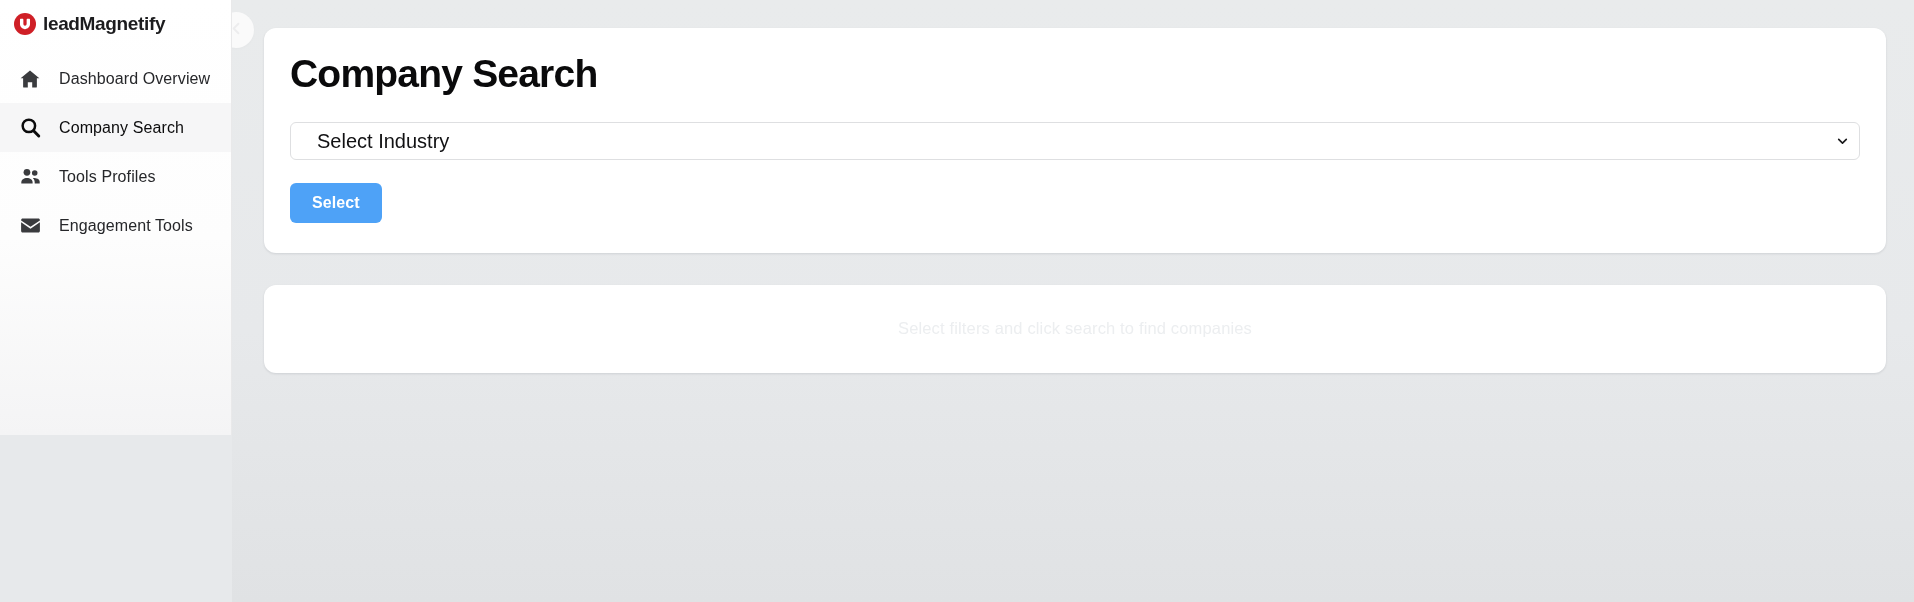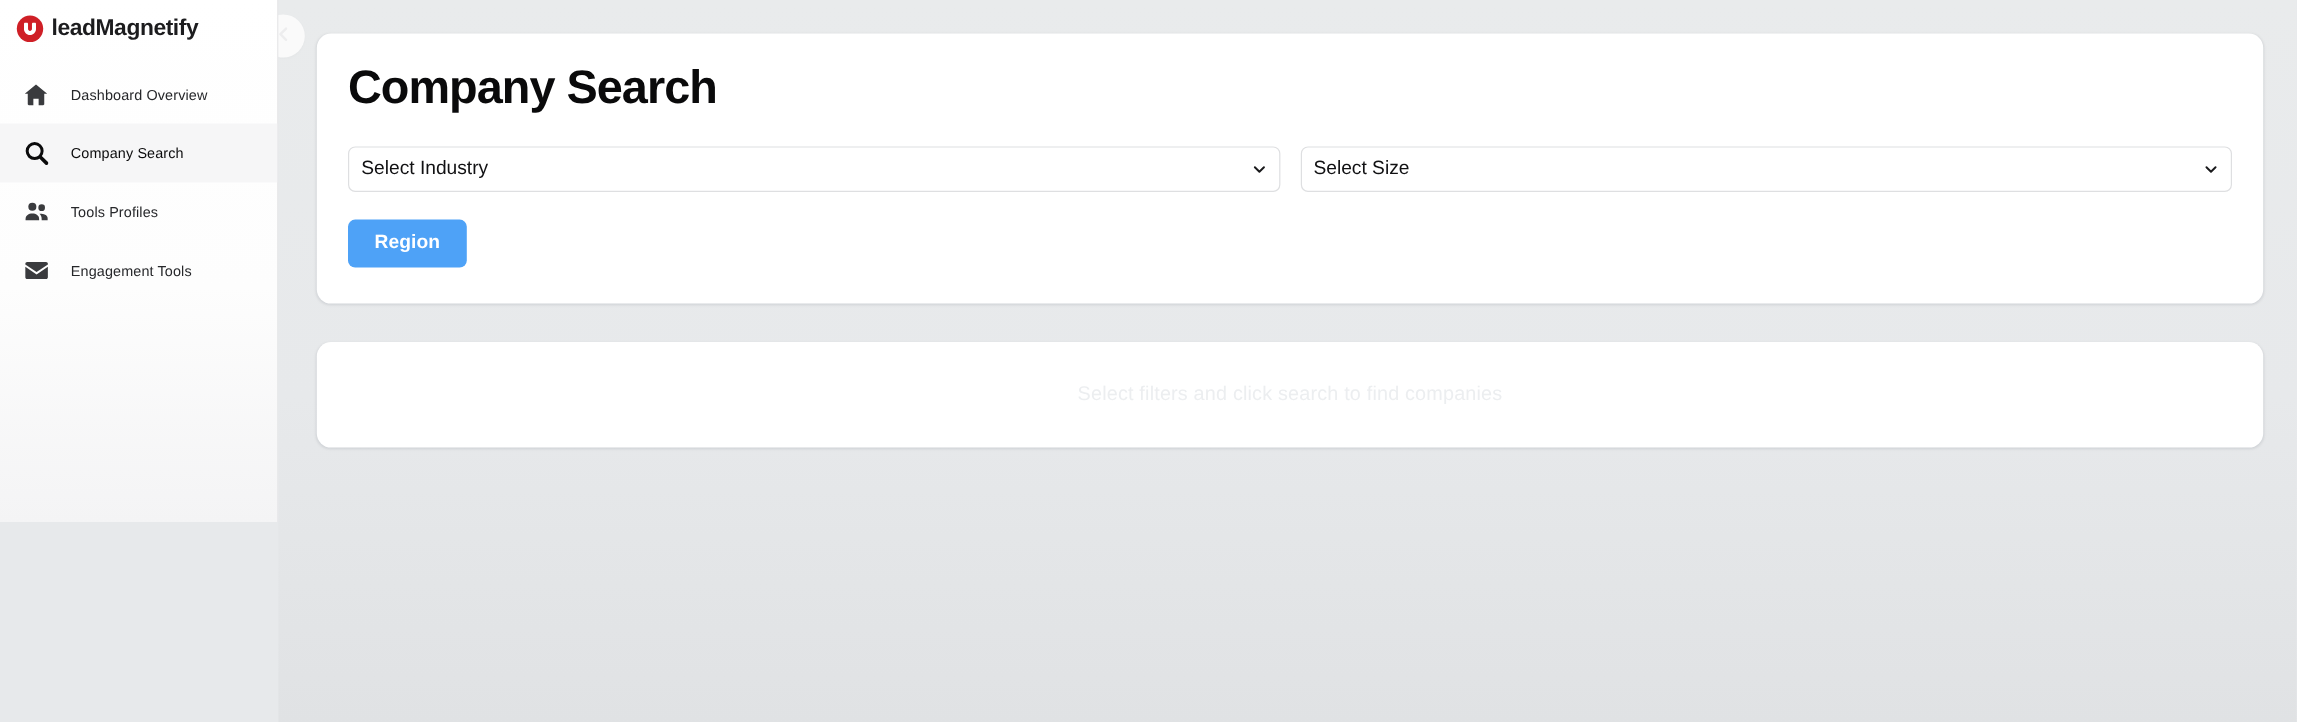--- a/index.html
+++ b/index.html
@@ -69,21 +69,21 @@
   }
   .nav-item .nav-icon {
     width: 26px; height: 26px;
     flex: 0 0 26px;
     display: flex;
     align-items: center;
     justify-content: center;
     color: #3a3b3e;
   }
   .nav-item .nav-label {
-    font-size: 12px;
+    font-size: 16px;
     color: #26272a;
     white-space: nowrap;
     letter-spacing: 0.1px;
   }
   .nav-item.active {
     background: #f6f6f7;
   }
   .nav-item.active .nav-icon { color: #0b0b0c; }
   .nav-item.active .nav-label { color: #0b0b0c; }
 
@@ -135,26 +135,26 @@
     margin-bottom: 23px;
   }
   .select-wrap {
     flex: 1;
     position: relative;
   }
   select.filter-select {
     width: 100%;
     height: 38px;
     font-family: "Liberation Sans", sans-serif;
-    font-size: 16px;
+    font-size: 20px;
     color: #111113;
     background: #ffffff;
     border: 1px solid #dedfe1;
     border-radius: 6px;
-    padding: 0 30px 0 10px;
+    padding: 0 30px 0 26px;
     appearance: none;
     -webkit-appearance: none;
     cursor: pointer;
     line-height: 36px;
   }
   .chev {
     position: absolute;
     right: 11px;
     top: 50%;
     transform: translateY(-50%);
@@ -270,35 +270,25 @@
           <select class="filter-select">
             <option>Select Industry</option>
           </select>
           <span class="chev">
             <svg width="13" height="13" viewBox="0 0 24 24" aria-hidden="true">
               <polyline points="5,9 12,16 19,9" fill="none" stroke="currentColor" stroke-width="3" stroke-linecap="round" stroke-linejoin="round"></polyline>
             </svg>
           </span>
         </div>
 
-        <div class="select-wrap">
-          <select class="filter-select">
-            <option>Select Size</option>
-          </select>
-          <span class="chev">
-            <svg width="13" height="13" viewBox="0 0 24 24" aria-hidden="true">
-              <polyline points="5,9 12,16 19,9" fill="none" stroke="currentColor" stroke-width="3" stroke-linecap="round" stroke-linejoin="round"></polyline>
-            </svg>
-          </span>
-        </div>
-
-
-      </div>
-
-      <button class="search-button">Region</button>
+
+
+      </div>
+
+      <button class="search-button">Select</button>
 
     </section>
 
     <section class="card results-card">
       <span class="empty-text">Select filters and click search to find companies</span>
     </section>
 
   </main>
 </div>
 

